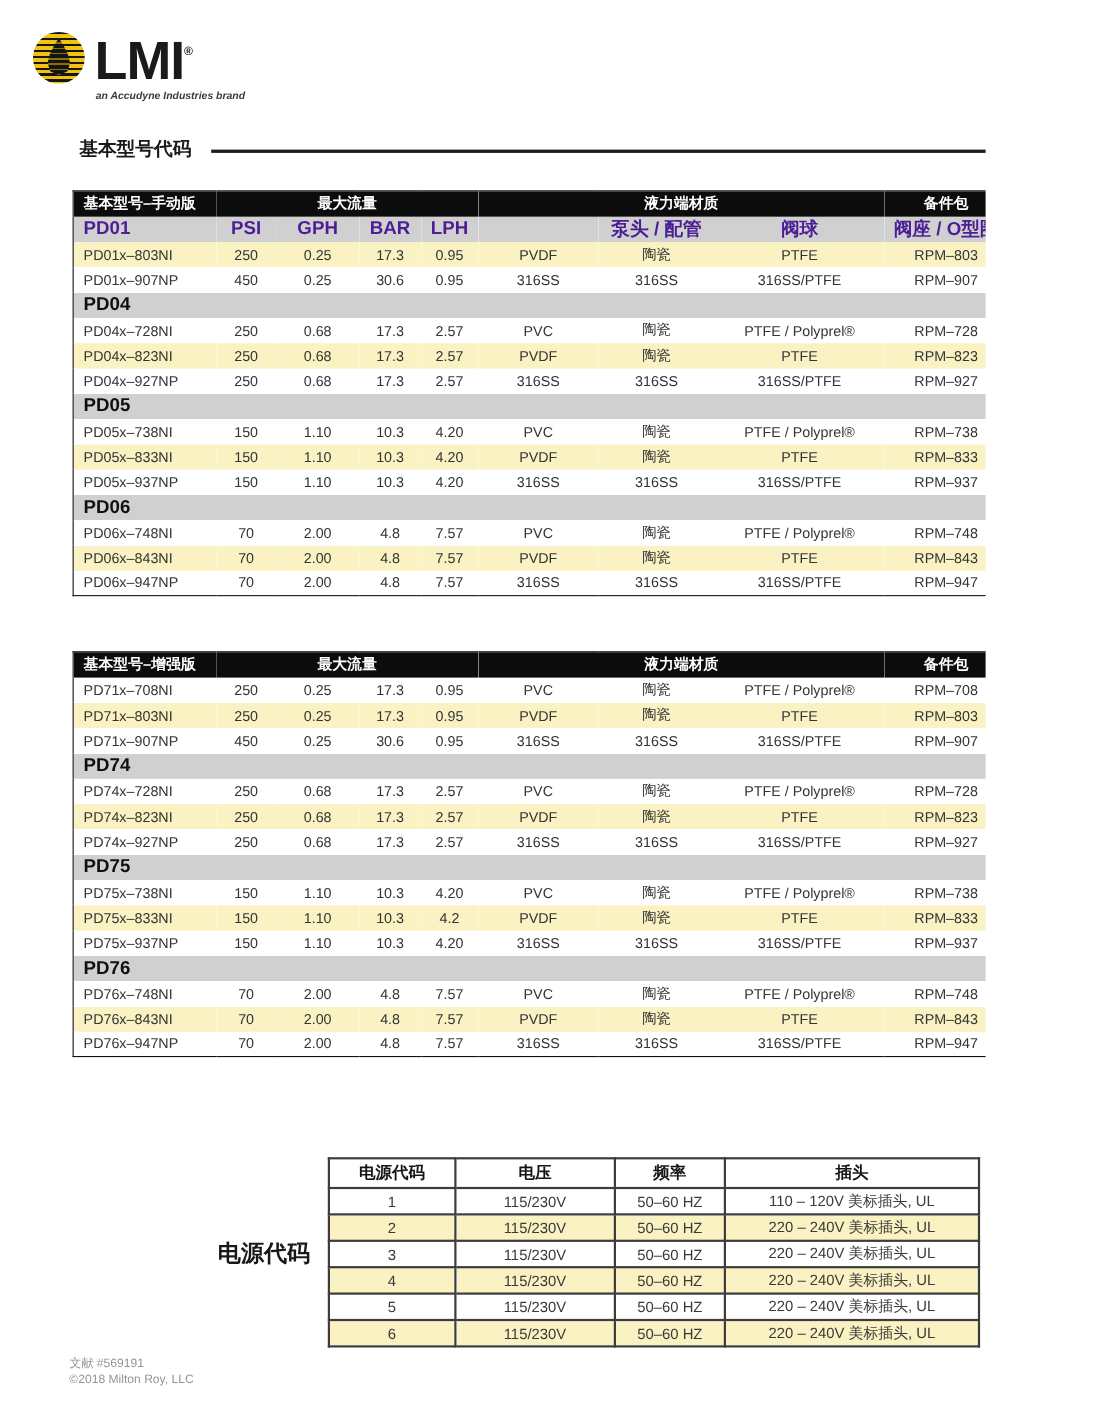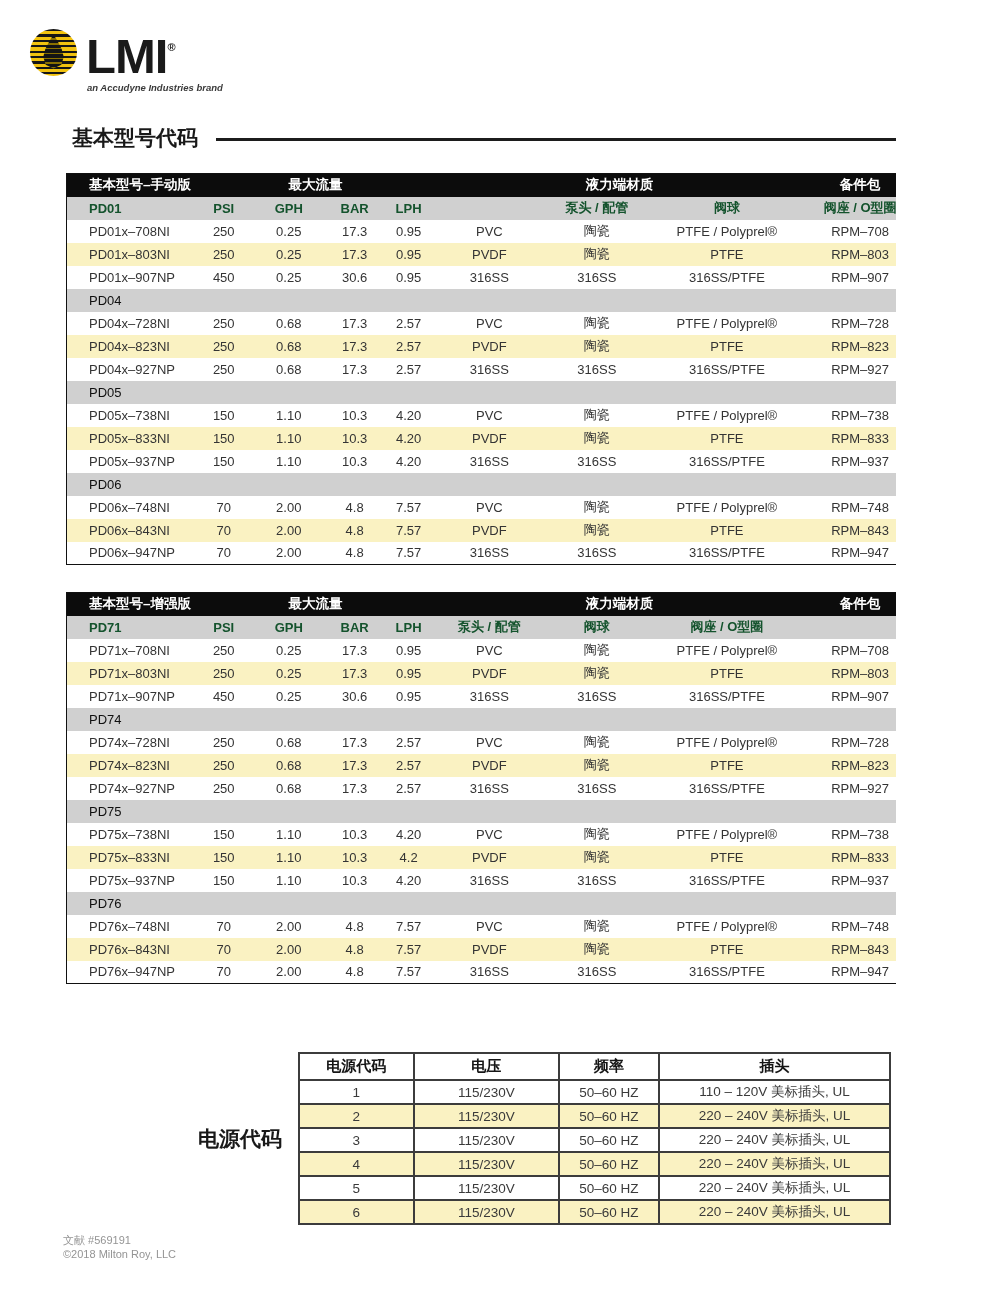--- a/index.html
+++ b/index.html
@@ -21,36 +21,36 @@
     position:absolute; left:10px; top:6px; width:27px; height:34px;
     background:repeating-linear-gradient(180deg, #141414 0 3.4px, #8a7100 3.4px 4.8px);
     clip-path:polygon(50% 0%, 64% 18%, 80% 42%, 88% 66%, 79% 89%, 50% 100%, 21% 89%, 12% 66%, 20% 42%, 36% 18%);
   }
   .logo-text { font-size:49px; font-weight:bold; color:#1a1a1a; line-height:45px; margin-left:9px; letter-spacing:-1px; }
   .logo-reg { font-size:11px; font-weight:bold; vertical-align:22px; letter-spacing:0; }
   .logo-tagline { font-style:italic; font-weight:bold; font-size:9.5px; color:#3a3a3a; margin:3px 0 2px 57px; }
 
   
   .title-row { position:absolute; left:72px; top:124px; width:853px; display:flex; align-items:center; }
-  .section-title { font-size:21px; font-weight:bold; color:#191919; margin:0 18px 0 0; white-space:nowrap; }
+  .section-title { font-size:17px; font-weight:bold; color:#191919; margin:0 18px 0 0; white-space:nowrap; }
   .title-rule { flex:1; height:3px; background:#1c1c1c; margin-top:3px; }
 
   
   table.models {
     position:absolute; left:66px; width:851px;
     border-collapse:collapse; table-layout:fixed;
     font-size:13px; color:#343434; border:1.5px solid #111;
   }
   #table-manual { top:173px; }
   #table-enhanced { top:592px; }
   .models th, .models td { height:23px; padding:0 2px; text-align:center; white-space:nowrap; overflow:hidden; font-weight:normal; }
-  .models .c0 { text-align:left; padding-left:22px; }
+  .models .c0 { text-align:left; padding-left:9px; }
   .models .bh { background:var(--hdr,#0c0c0c); color:#ffffff; font-weight:bold; font-size:13.5px; }
-  .models .ch { background:var(--band,#d0d0d0); color:#14532d; font-weight:bold; font-size:13px; }
-  .models tr.band td { background:var(--band,#d0d0d0); color:#101010; font-weight:normal; font-size:13px; }
+  .models .ch { background:var(--band,#d0d0d0); color:#4c1d95; font-weight:bold; font-size:17px; }
+  .models tr.band td { background:var(--band,#d0d0d0); color:#101010; font-weight:bold; font-size:17px; }
   .models tr.hl td { background:var(--hl,#faf2c2); }
 
   
   .power-section { position:absolute; left:198px; top:1052px; display:flex; align-items:center; }
   .power-title { font-size:21px; font-weight:bold; color:#191919; margin:1px 16px 0 0; white-space:nowrap; }
   table.power { border-collapse:collapse; width:593px; table-layout:fixed; font-size:13.5px; color:#3a3a3a; }
   .power th { height:27px; border:2px solid #3c3c3c; font-size:15px; font-weight:bold; color:#151515; background:#fff; text-align:center; padding:0 4px; white-space:nowrap; }
   .power td { height:24px; border:2px solid #3c3c3c; text-align:center; padding:0 4px; white-space:nowrap; overflow:hidden; }
   .power tr.hl td { background:var(--hl,#faf2c2); }
 
@@ -102,31 +102,20 @@
           <th class="ch">GPH</th>
           <th class="ch">BAR</th>
           <th class="ch">LPH</th>
           <th class="ch"></th>
           <th class="ch">泵头 / 配管</th>
           <th class="ch">阀球</th>
           <th class="ch">阀座 / O型圈</th>
         </tr>
       </thead>
       <tbody>
-        <tr>
-          <td class="c0">PD01x–708NI</td>
-          <td>250</td>
-          <td>0.25</td>
-          <td>17.3</td>
-          <td>0.95</td>
-          <td>PVC</td>
-          <td>陶瓷</td>
-          <td>PTFE / Polyprel®</td>
-          <td>RPM–708</td>
-        </tr>
         <tr class="hl">
           <td class="c0">PD01x–803NI</td>
           <td>250</td>
           <td>0.25</td>
           <td>17.3</td>
           <td>0.95</td>
           <td>PVDF</td>
           <td>陶瓷</td>
           <td>PTFE</td>
           <td>RPM–803</td>
@@ -264,31 +253,20 @@
         <col style="width:12.4%">
         <col style="width:18.2%">
         <col style="width:13.2%">
       </colgroup>
       <thead>
         <tr>
           <th class="bh c0" colspan="1">基本型号–增强版</th>
           <th class="bh" colspan="4">最大流量</th>
           <th class="bh" colspan="3">液力端材质</th>
           <th class="bh" colspan="1">备件包</th>
-        </tr>
-        <tr>
-          <th class="ch c0">PD71</th>
-          <th class="ch">PSI</th>
-          <th class="ch">GPH</th>
-          <th class="ch">BAR</th>
-          <th class="ch">LPH</th>
-          <th class="ch">泵头 / 配管</th>
-          <th class="ch">阀球</th>
-          <th class="ch">阀座 / O型圈</th>
-          <th class="ch"></th>
         </tr>
       </thead>
       <tbody>
         <tr>
           <td class="c0">PD71x–708NI</td>
           <td>250</td>
           <td>0.25</td>
           <td>17.3</td>
           <td>0.95</td>
           <td>PVC</td>

